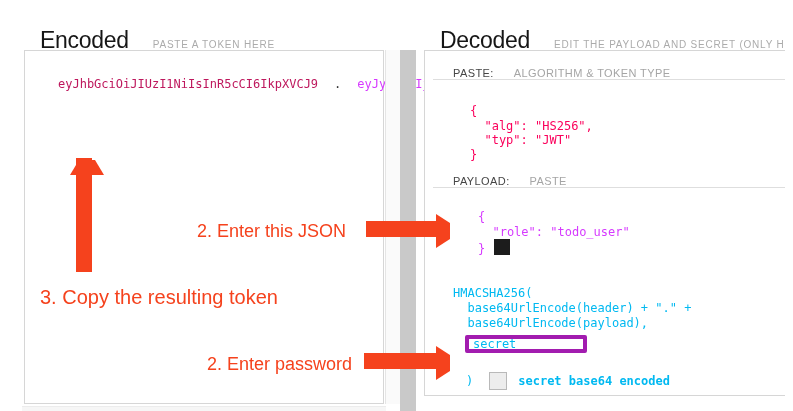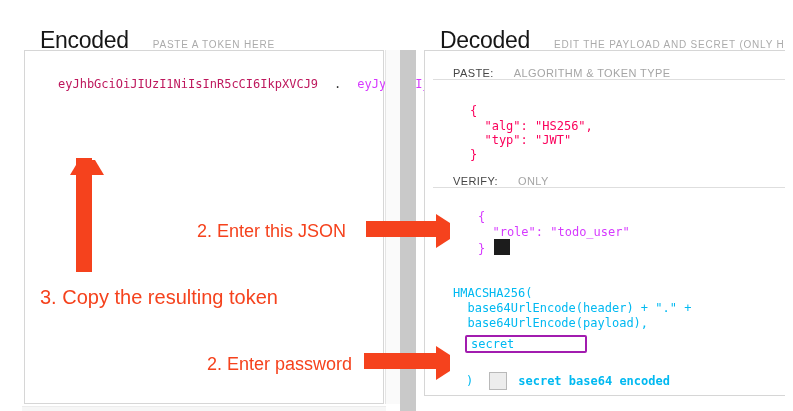--- a/index.html
+++ b/index.html
@@ -63,21 +63,21 @@
     font-family:"DejaVu Sans Mono","Liberation Mono",monospace;
     font-size:12px; line-height:14.5px; white-space:pre;
   }
   .json-header { color:#fb015b; padding:16px 0 0 29px; }
   .json-payload { color:#d63aff; padding:14px 0 0 29px; }
   .caret { display:inline-block; width:1.5px; height:13px; background:#1c1c1c;
            vertical-align:-2px; margin-left:1px; }
   .verify-code { padding:20px 0 0 12px; line-height:15px; }
   .secret-input {
     display:block; margin:4px 0 0 24px; width:122px; height:18px;
-    border:2px solid #a21caf; border-radius:2px; background:#fff;
+    border:4px solid #a21caf; border-radius:2px; background:#fff;
     font-family:"DejaVu Sans Mono","Liberation Mono",monospace;
     font-size:12px; color:#00b9f1; padding:1px 4px; outline:none;
   }
   .close-row {
     display:flex; align-items:center; margin:5px 0 0 9px;
     font-family:"DejaVu Sans Mono","Liberation Mono",monospace; font-size:12px;
   }
   .checkbox {
     display:inline-block; width:10px; height:10px; background:#ededed;
     border:1px solid #b9b9b9; margin:0 3px 0 8px;
@@ -120,21 +120,21 @@
 
   <div class="dec-box">
     <div class="sec-label lbl-header"><span class="lp">PASTE:</span><span class="ls">ALGORITHM &amp; TOKEN TYPE</span></div>
     <div class="body-header">
       <div class="code json-header">{
   "alg": "HS256",
   "typ": "JWT"
 }</div>
     </div>
 
-    <div class="sec-label lbl-payload"><span class="lp">VERIFY:</span><span class="ls">ONLY</span></div>
+    <div class="sec-label lbl-payload"><span class="lp">PAYLOAD:</span><span class="ls">PASTE</span></div>
     <div class="body-payload">
       <div class="code json-payload"><span>{</span><br><span>  "role": "todo_user"</span><br><span>}</span><span class="caret"></span></div>
     </div>
 
     <div class="body-verify">
       <div class="code verify-code">HMACSHA256(
   base64UrlEncode(header) + "." +
   base64UrlEncode(payload),</div>
       <input class="secret-input" type="text" value="secret" style="">
       <div class="close-row">

